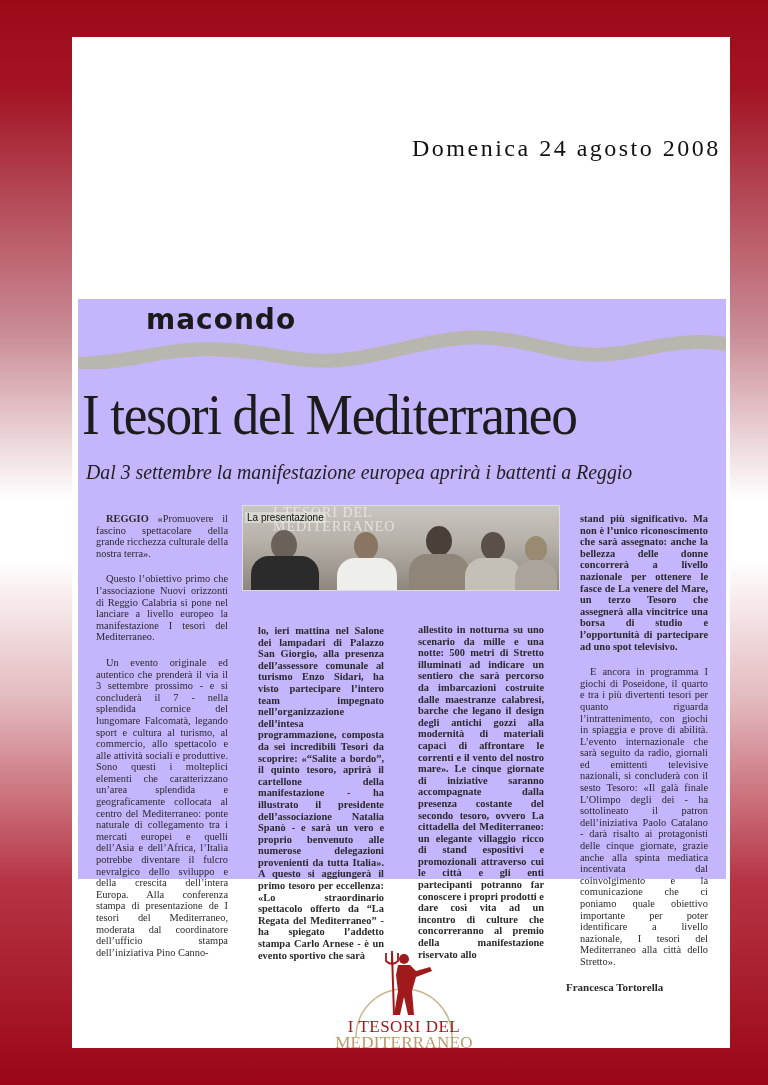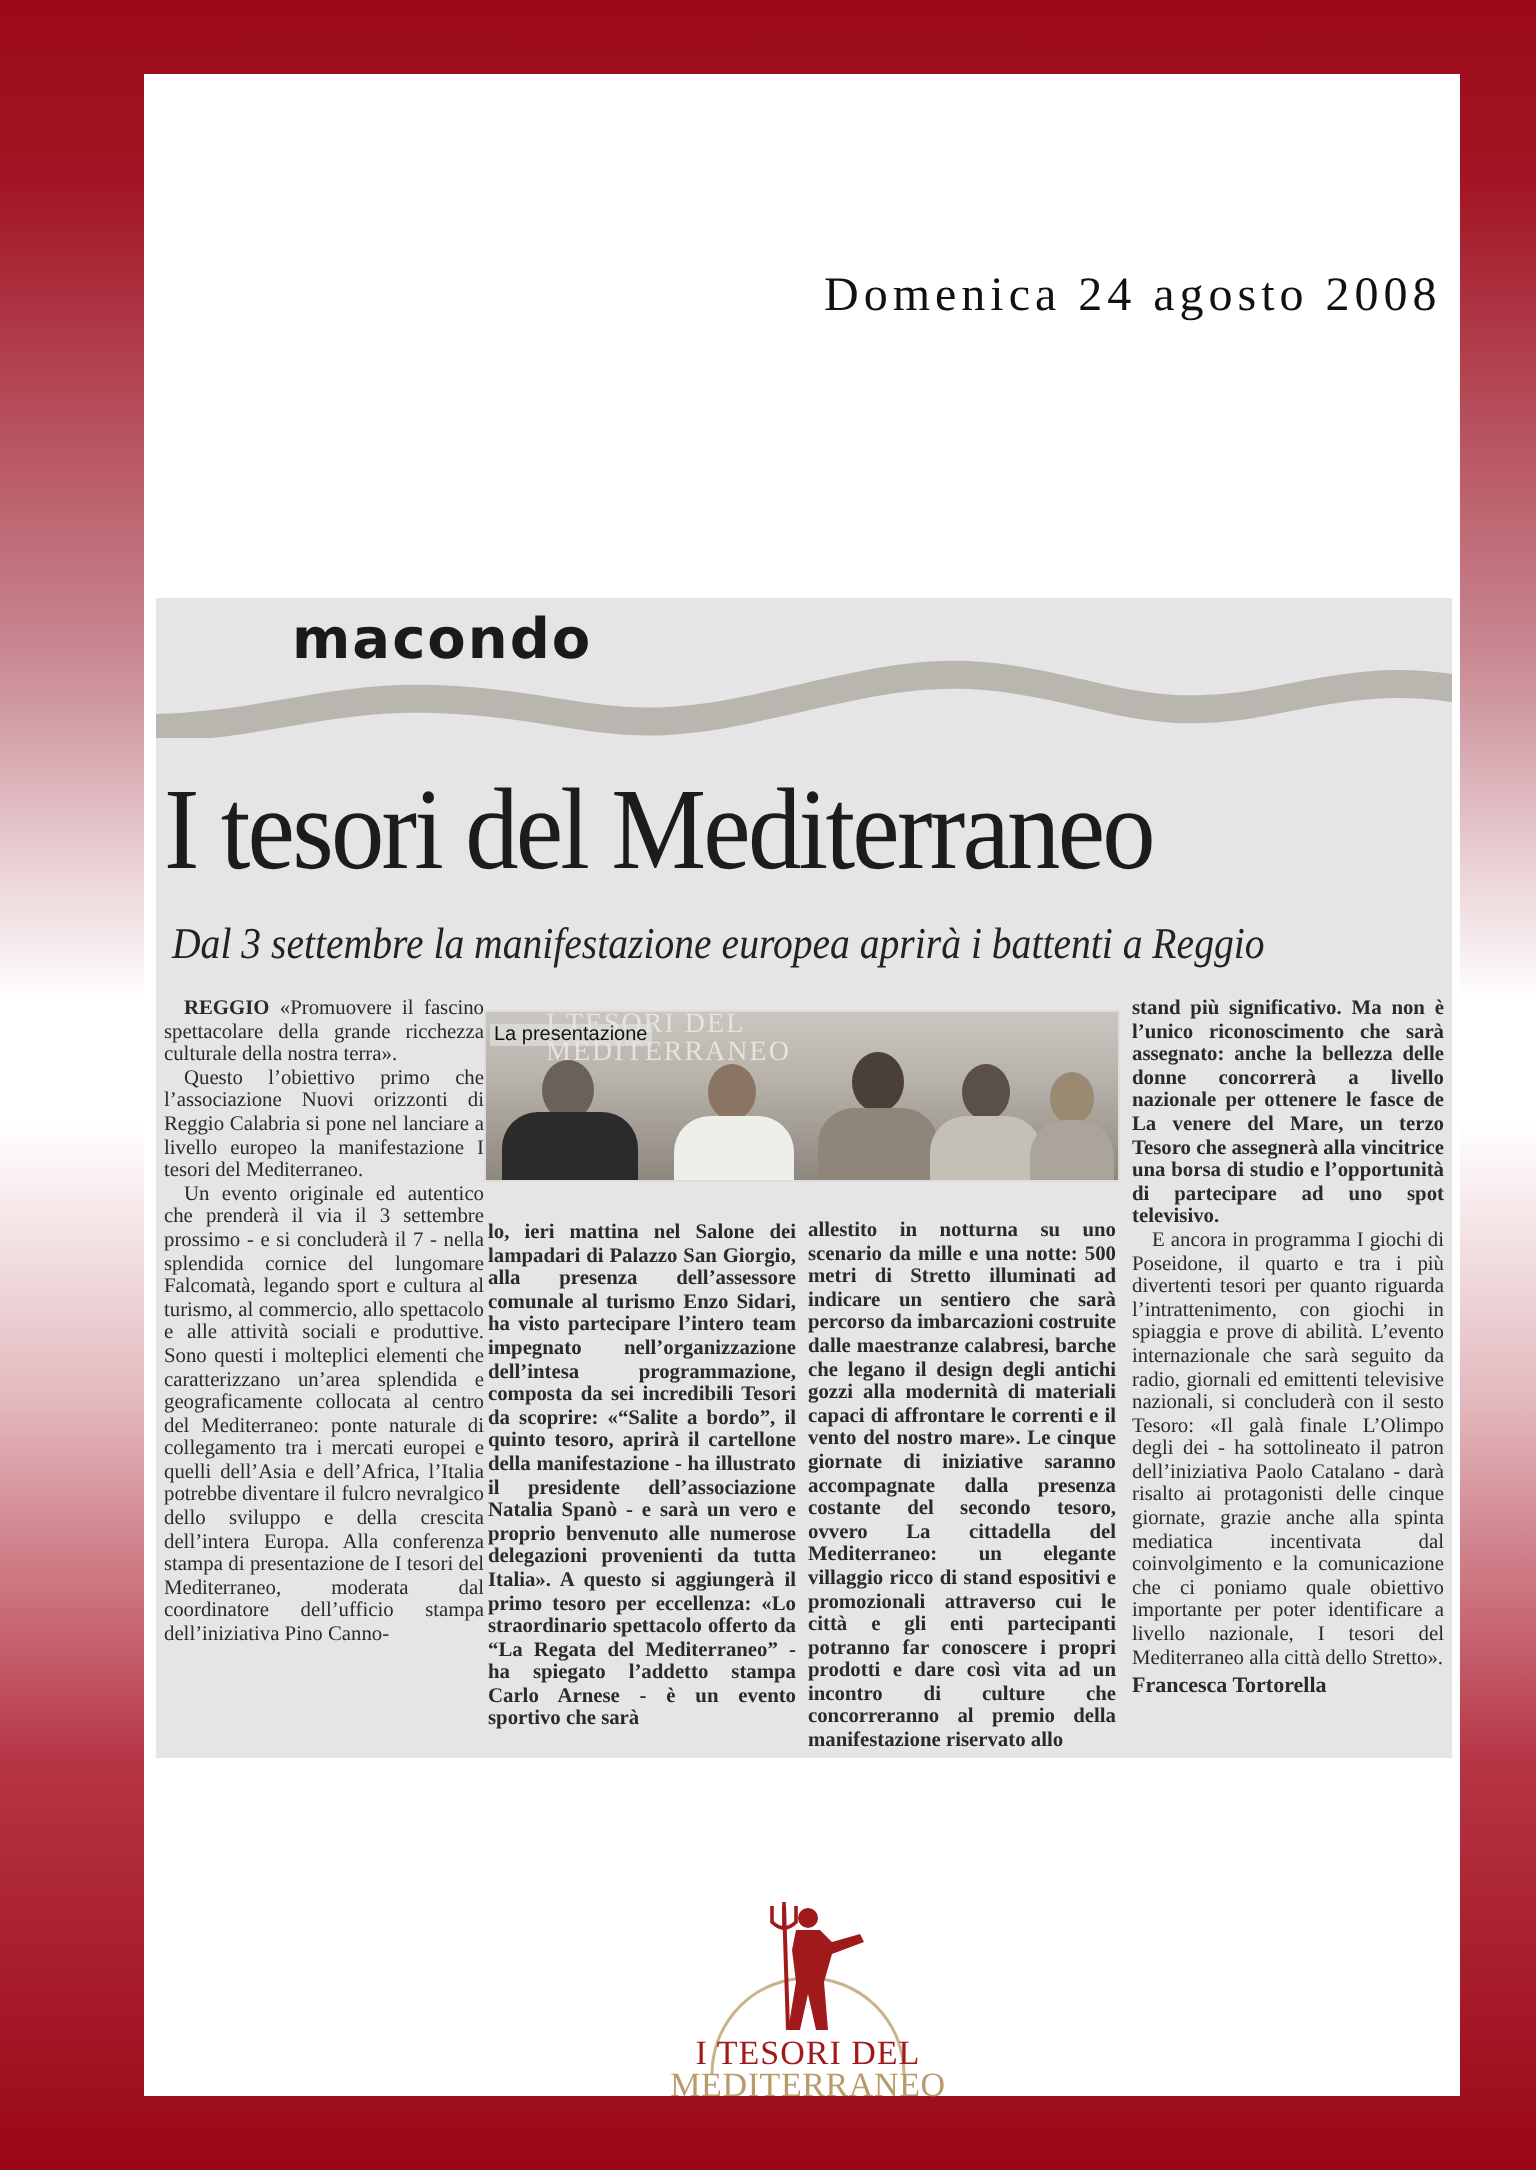--- a/index.html
+++ b/index.html
@@ -18,40 +18,40 @@
     font-family:"DejaVu Sans", sans-serif; font-weight:bold;
   }
   .logo .l1 { position:absolute; left:10px; top:24px; font-size:44px; letter-spacing:-2px; line-height:44px; }
   .logo .l2 { position:absolute; left:8px; top:60px; font-size:92px; letter-spacing:-5px; line-height:100px; }
   .logo .l3 { position:absolute; left:12px; top:158px; font-size:14.5px; letter-spacing:-0.6px; line-height:16px; }
   .date {
     position:absolute; left:340px; top:98px; font-size:24px; letter-spacing:2.5px; color:#111;
   }
   .clip {
     position:absolute; left:6px; top:262px; width:648px; height:580px;
-    background:#e5e5e5;
+    background:#c4b5fd;
   }
   .wave { position:absolute; left:0; top:0; width:648px; height:70px; }
   .kicker {
     position:absolute; left:68px; top:4px; font-family:"DejaVu Sans", sans-serif; font-weight:bold;
     font-size:28px; color:#1a1a1a; letter-spacing:1px;
   }
   .headline {
     position:absolute; left:4px; top:82px; font-size:58px; color:#1c1c1c; letter-spacing:-1.5px;
     font-family:"Liberation Serif", serif; white-space:nowrap; transform:scaleX(0.92); transform-origin:left;
   }
   .subhead {
     position:absolute; left:8px; top:160px; font-size:22px; font-style:italic; color:#222;
     white-space:nowrap; transform:scaleX(0.9); transform-origin:left;
   }
   .col {
     position:absolute; font-size:10.4px; line-height:11.6px; color:#2a2a2a; text-align:justify;
     hyphens:manual;
   }
-  .col p { margin:0; text-indent:10px; }
+  .col p { margin:14px; text-indent:10px; }
   .col p.noind { text-indent:0;font-weight:bold; }
   .col b { font-weight:bold; }
   .c1 { left:4px; top:200px; width:160px; }
   .c2 { left:166px; top:312px; width:154px; }
   .c3 { left:326px; top:311px; width:154px; }
   .c4 { left:488px; top:200px; width:156px; }
   .byline { font-weight:bold; margin-top:3px; font-size:11px; }
   .photo {
     position:absolute; left:164px; top:206px; width:316px; height:84px;
     background:linear-gradient(to bottom, #c9c6c0 0%, #b7b2aa 40%, #8e877f 100%);

